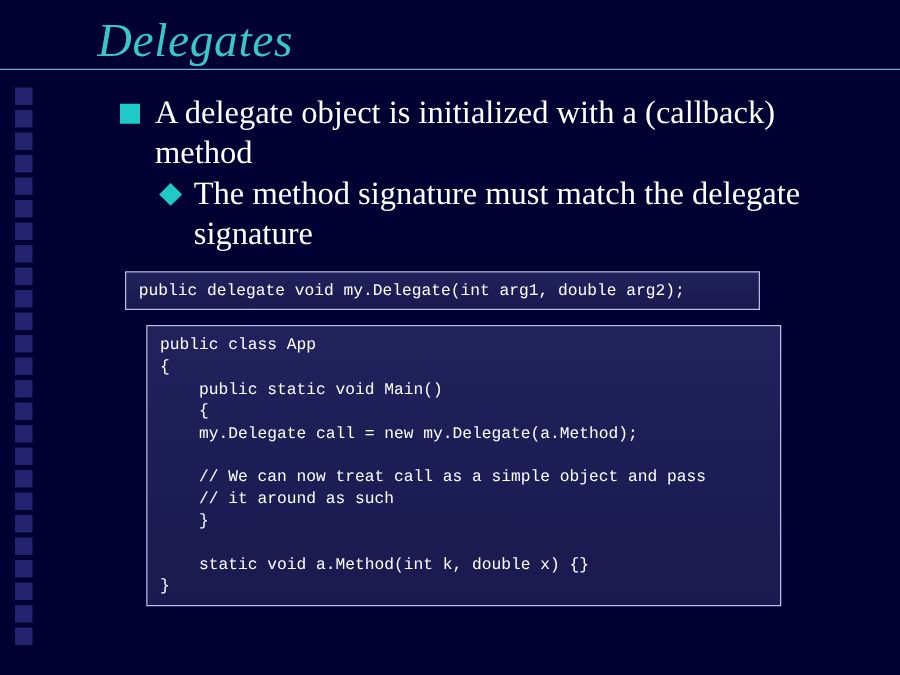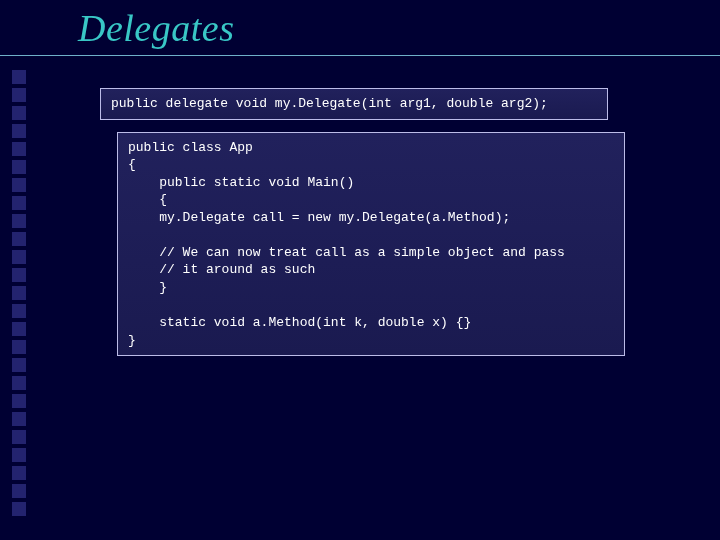--- a/index.html
+++ b/index.html
@@ -7,21 +7,21 @@
   body {
     background: #000033;
     font-family: "Times New Roman", Times, serif;
     color: #fff;
     position: relative;
   }
   .title-bar {
     height: 56px;
     padding-left: 78px;
     display: flex;
-    align-items: center;
+    align-items: flex-end;
     border-bottom: 1px solid #6fb0c9;
   }
   .title-bar h1 {
     font-size: 38px;
     font-weight: normal;
     color: #39c7c6;
     font-style: italic;
     letter-spacing: 0.5px;
   }
   .decor-col {
@@ -121,21 +121,29 @@
     <div class="sq"></div>
   <div class="sq"></div>
     <div class="sq"></div>
     <div class="sq"></div>
     <div class="sq"></div>
   <div class="sq"></div>
 </div>
 
 <div class="content">
 
+  <div class="bullet-row">
+    <div class="bullet-sq"></div>
+    <div class="bullet-text">A delegate object is initialized with a (callback) method</div>
+  </div>
 
+  <div class="bullet-row sub">
+    <div class="bullet-dm"></div>
+    <div class="bullet-text">The method signature must match the delegate signature</div>
+  </div>
 
   <div class="code-block">public delegate void my.Delegate(int arg1, double arg2);</div>
 
   <div class="code-block">public class App
 {
     public static void Main()
     {
     my.Delegate call = new my.Delegate(a.Method);
 
     // We can now treat call as a simple object and pass

